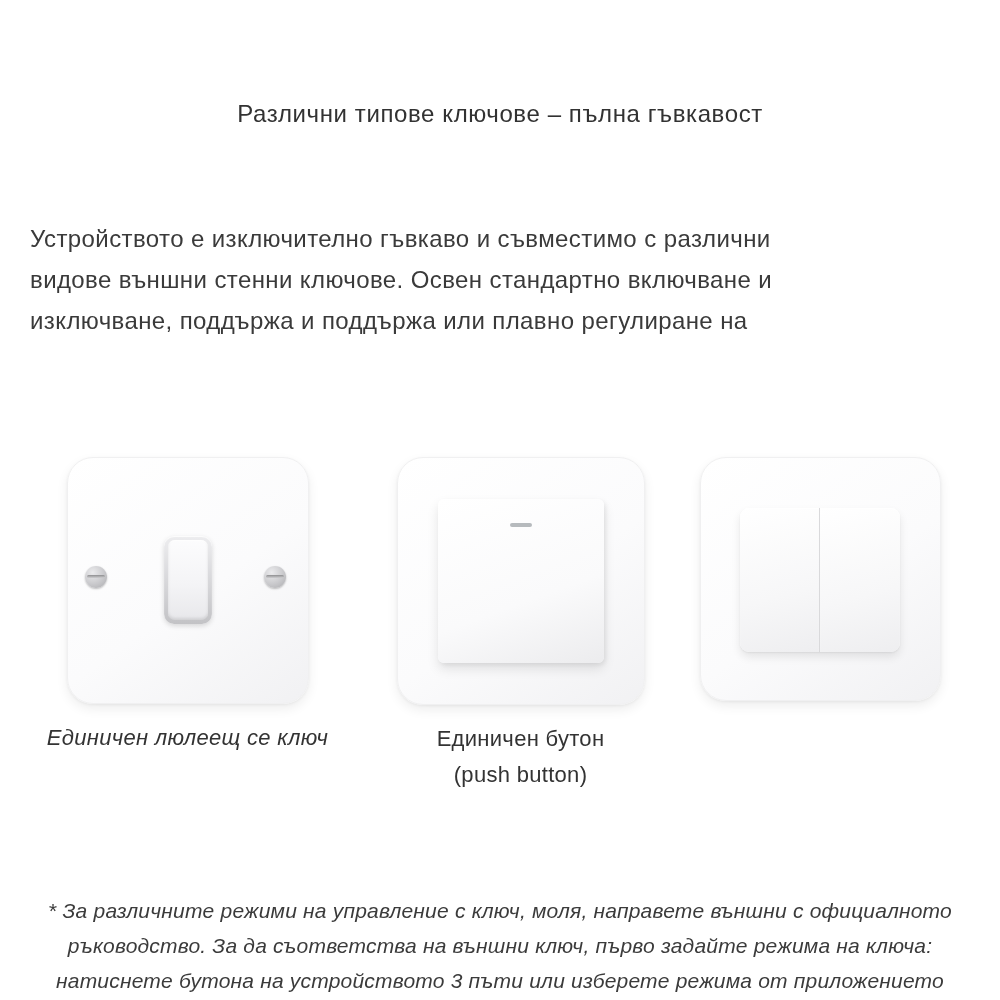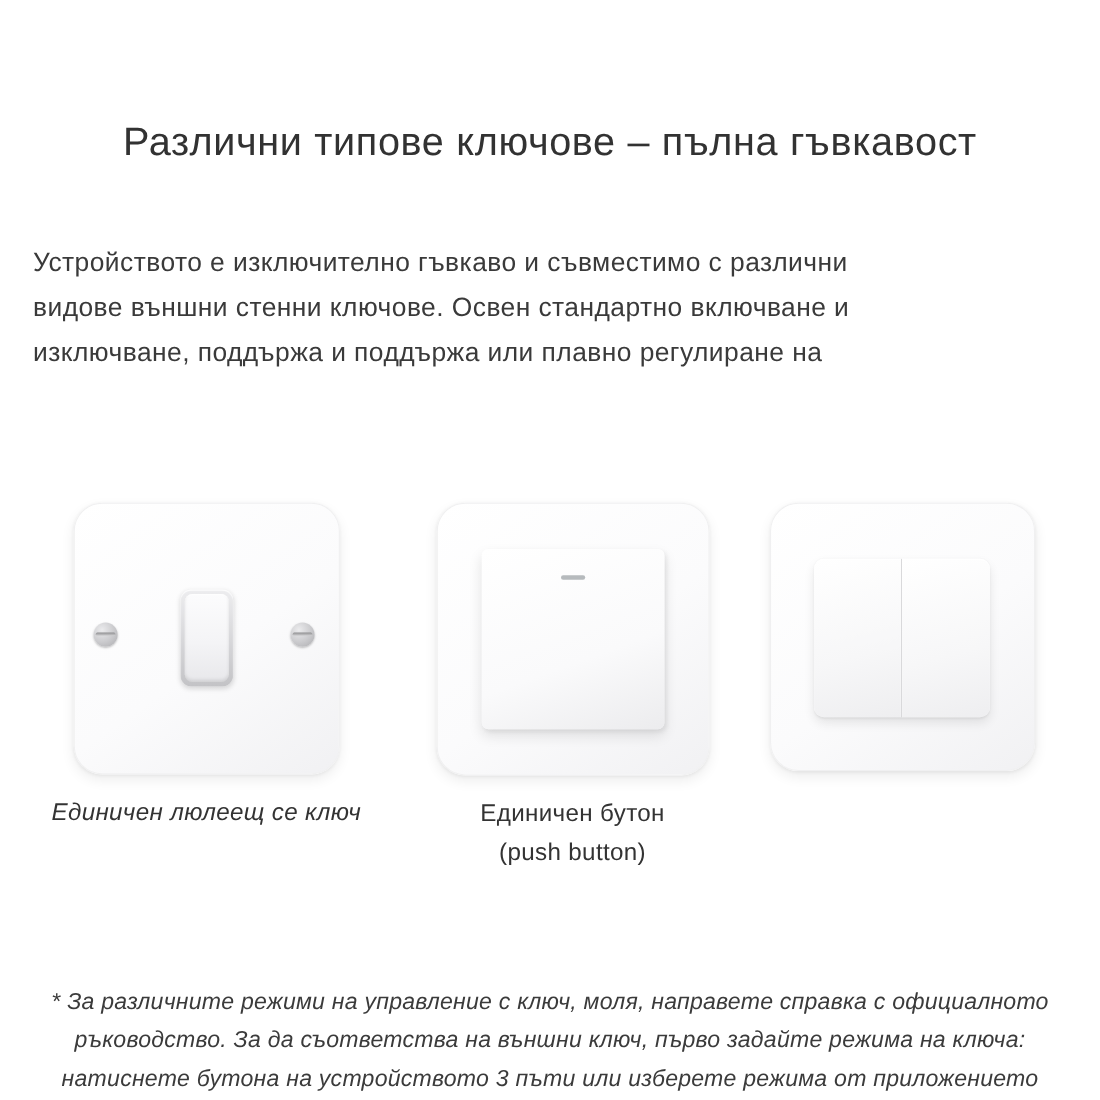--- a/index.html
+++ b/index.html
@@ -13,21 +13,21 @@
     color: #333333;
   }
 
   
   .heading {
     position: absolute;
     top: 84px;
     left: 0;
     width: 100%;
     text-align: center;
-    font-size: 36px;
+    font-size: 24px;
     font-weight: 400;
     letter-spacing: 0.6px;
     color: #323232;
   }
 
   
   .intro {
     position: absolute;
     top: 194px;
     left: 50%;
@@ -198,18 +198,18 @@
   <figure class="figure f3" style="margin:0;">
     <div class="plate">
       <div class="double-group">
         <div class="double-half left"></div>
         <div class="double-half right"></div>
       </div>
     </div>
   </figure>
 
   <p class="footnote">
-    <span class="line">* За различните режими на управление с ключ, моля, направете справка с официалното</span>
+    <span class="line">* За различните режими на управление с ключ, моля, направете външни с официалното</span>
     <span class="line">ръководство. За да съответства на външни ключ, първо задайте режима на ключа:</span>
     <span class="line">натиснете бутона на устройството 3 пъти или изберете режима от приложението eWeLink.</span>
   </p>
 
 </div>
 
 </body></html>

